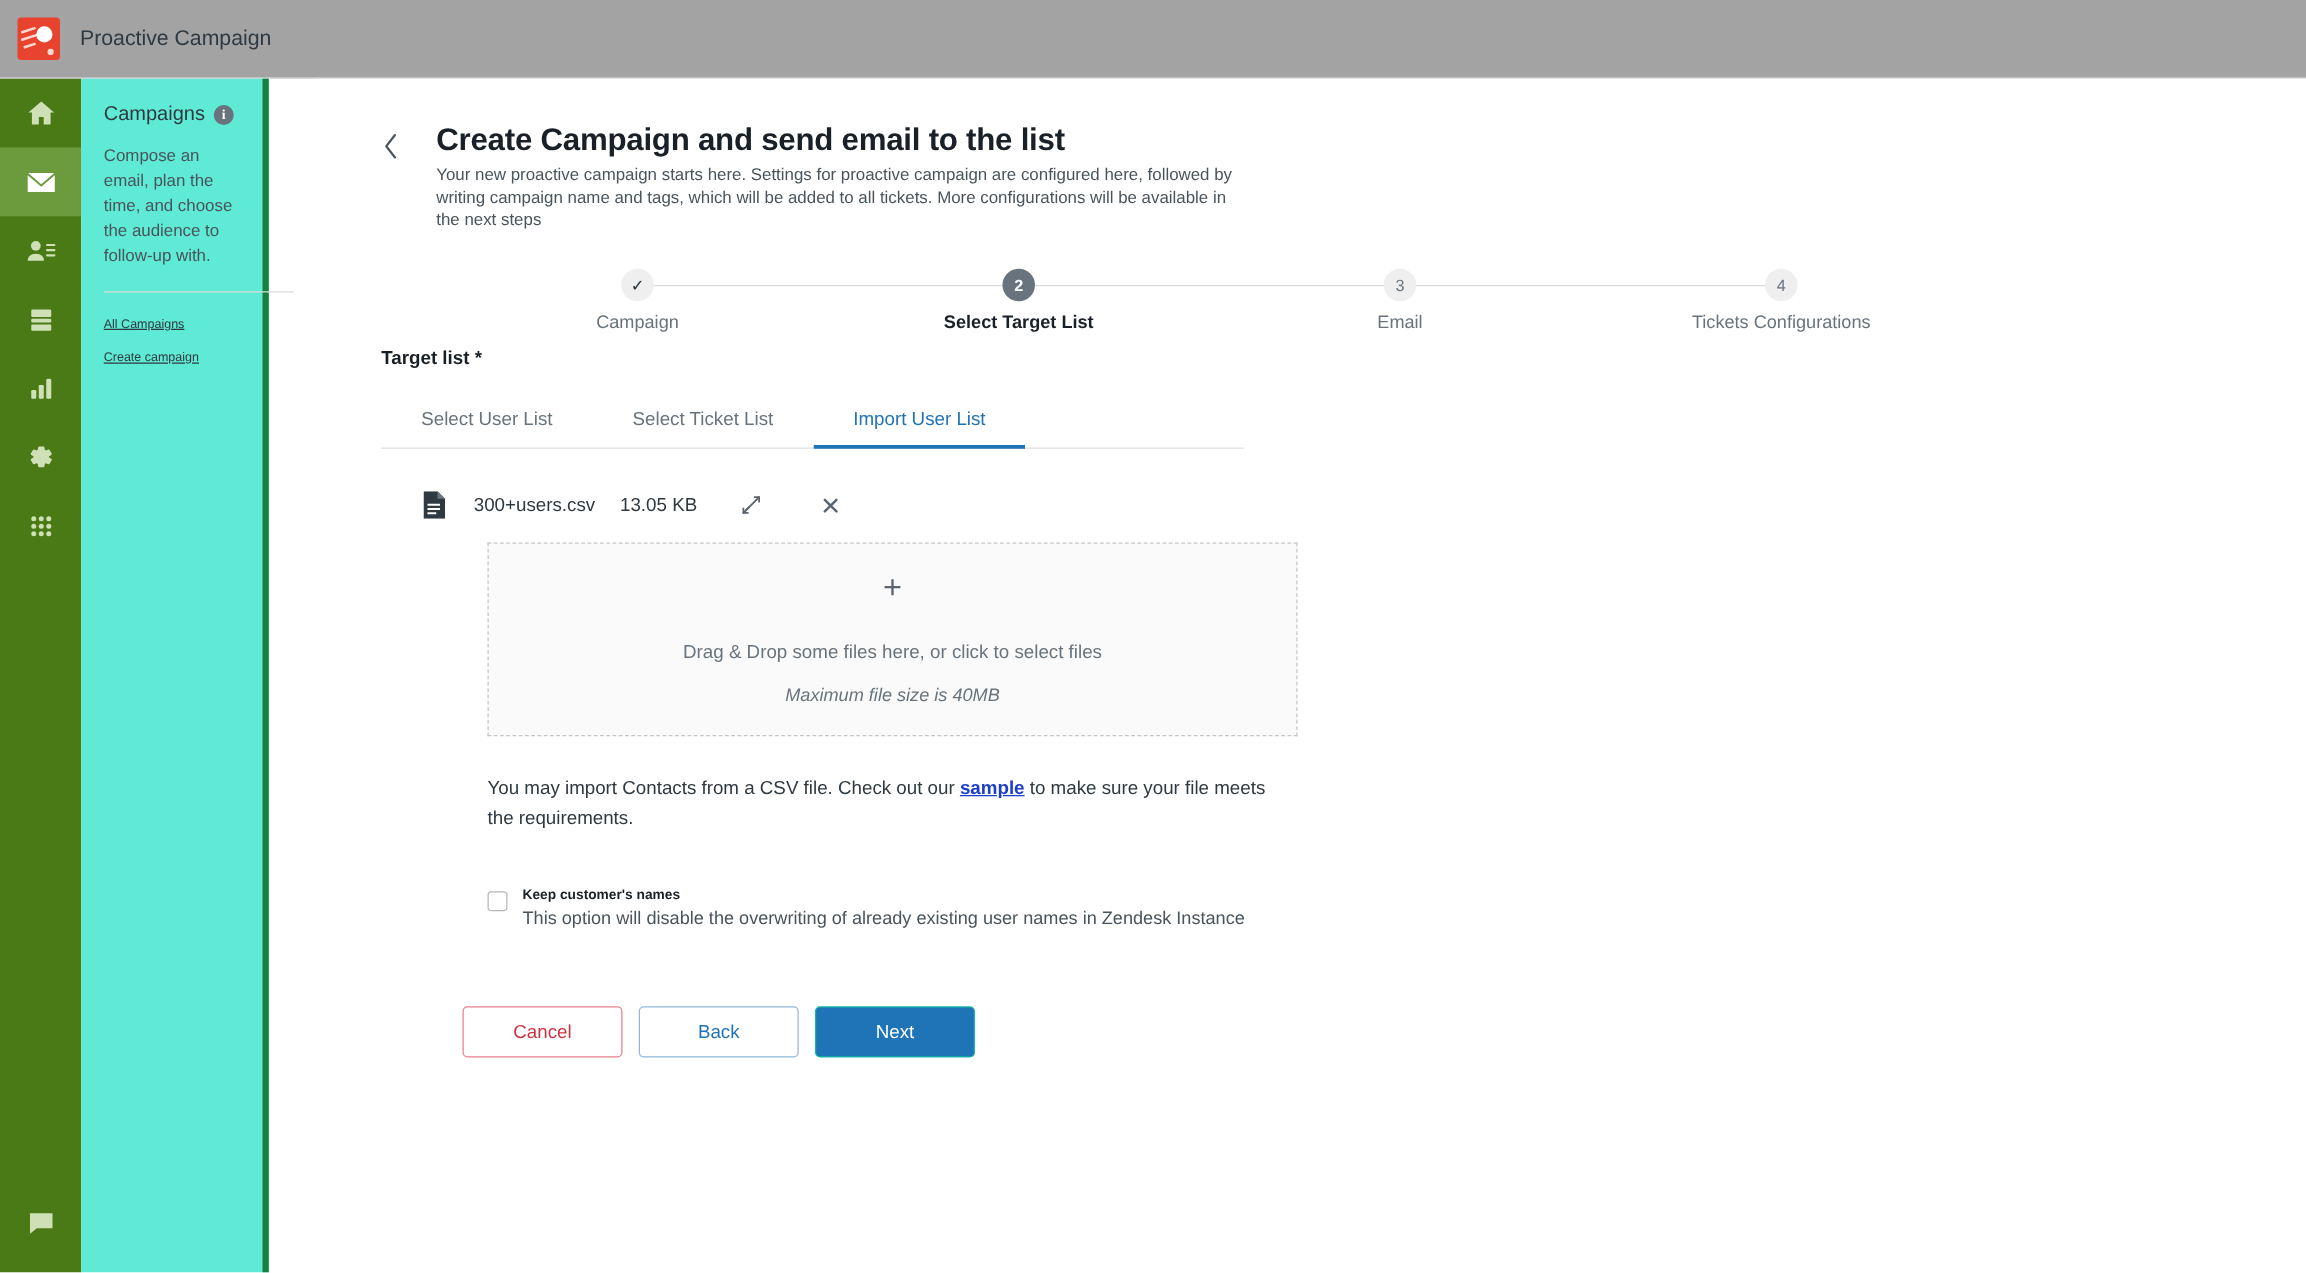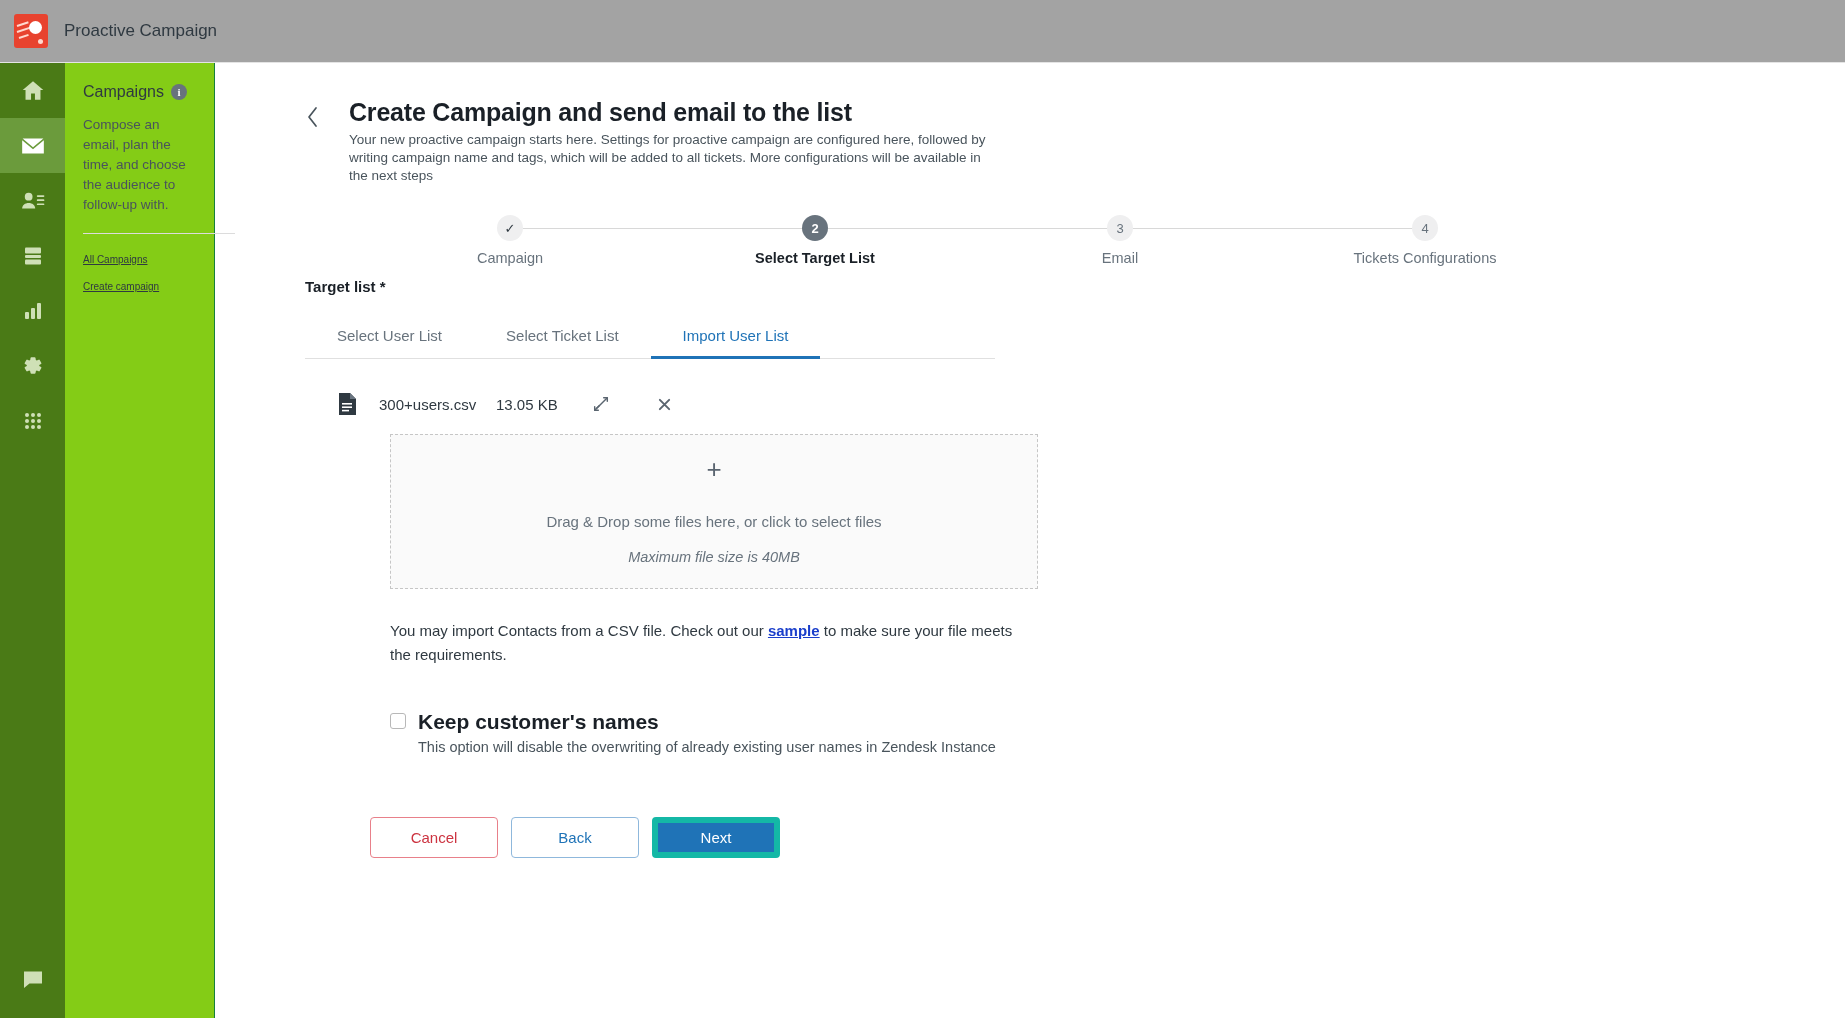--- a/index.html
+++ b/index.html
@@ -97,22 +97,22 @@
     justify-content: center;
     cursor: pointer;
   }
 
   
   .panel {
     position: absolute;
     top: 63px; left: 65px;
     width: 150px;
     height: 955px;
-    background: #84cc16;
-    border-right: 1px solid #15803d;
+    background: #5eead4;
+    border-right: 5px solid #15803d;
     padding: 20px 16px 0 18px;
   }
   .panel-title-row {
     display: flex;
     align-items: center;
     gap: 7px;
     margin-bottom: 14px;
   }
   .panel-title {
     font-size: 16px;
@@ -332,21 +332,21 @@
   .cb {
     width: 16px; height: 16px;
     border: 1px solid #b8b8b8;
     border-radius: 3px;
     background: #fff;
     margin-top: 3px;
     margin-right: 12px;
     flex: none;
     cursor: pointer;
   }
-  .cb-title { font-size: 21px; color: #1a2027; font-weight: bold; }
+  .cb-title { font-size: 11px; color: #1a2027; font-weight: bold; }
   .cb-desc { font-size: 14.5px; color: #49545c; margin-top: 5px; }
 
   .btn-row {
     margin: 62px 0 0 65px;
     display: flex;
     gap: 13px;
   }
   .btn {
     height: 41px;
     min-width: 128px;
@@ -354,21 +354,21 @@
     font-size: 15px;
     display: flex;
     align-items: center;
     justify-content: center;
     cursor: pointer;
     background: #ffffff;
     text-align: center;
   }
   .btn-cancel { border: 1px solid #e8808a; color: #cc3340; }
   .btn-back { border: 1px solid #8fb8dc; color: #1f73b7; }
-  .btn-next { border: 6px solid #14b8a6; background: #1f73b7; color: #ffffff; }
+  .btn-next { border: 1px solid #14b8a6; background: #1f73b7; color: #ffffff; }
 </style>
 </head>
 <body>
 
 <div id="app">
 
   <div class="topbar">
     <div class="brand-logo">
       <div class="ray r1"></div>
       <div class="ray r2"></div>

